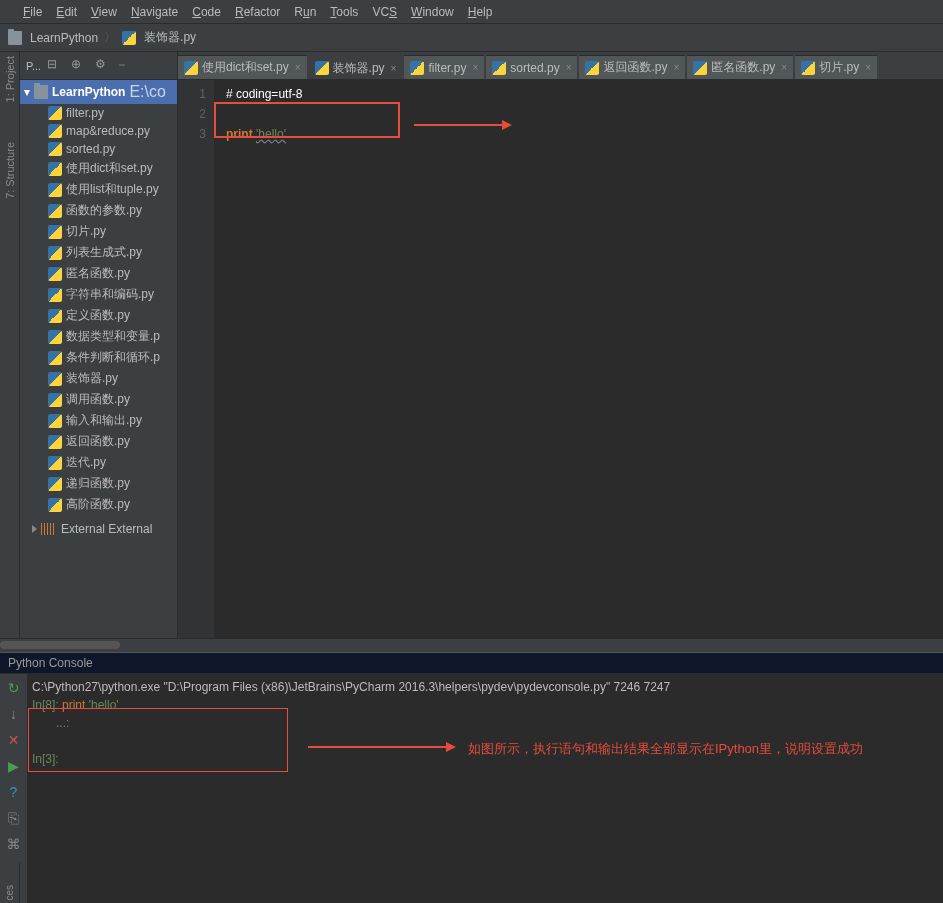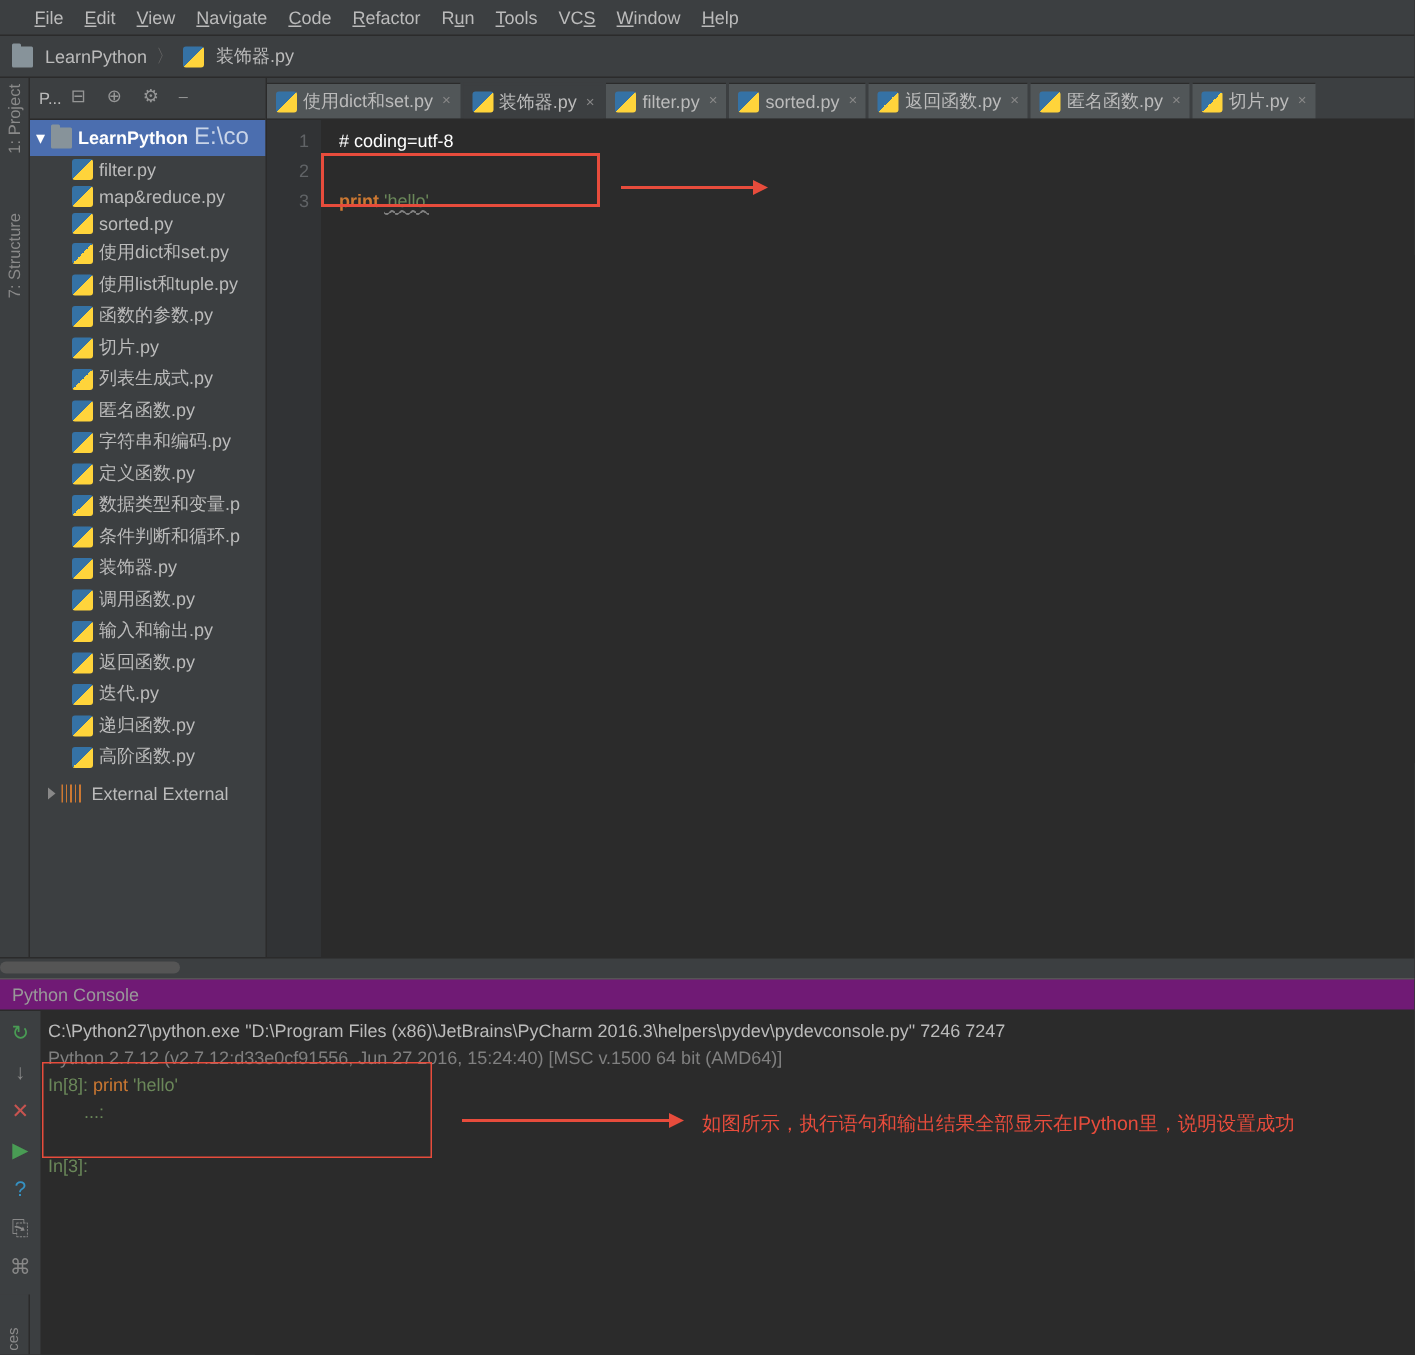--- a/index.html
+++ b/index.html
@@ -36,21 +36,21 @@
 .code .cmt{color:#ffffff;}
 .code .kw{color:#cc7832;font-weight:bold;}
 .code .str{color:#6a8759;}
 .code .wavy{text-decoration:underline wavy #808080;}
 .highlight-box{position:absolute;border:2px solid #e74c3c;left:0;top:22px;width:186px;height:36px;pointer-events:none;}
 .anno1{position:absolute;left:300px;top:28px;color:#e74c3c;font-size:13px;white-space:nowrap;}
 .arrow1{position:absolute;left:200px;top:44px;width:90px;height:2px;background:#e74c3c;}
 .arrow1::after{content:"";position:absolute;right:-8px;top:-4px;border-left:10px solid #e74c3c;border-top:5px solid transparent;border-bottom:5px solid transparent;}
 .hscroll{height:14px;background:#3c3f41;border-top:1px solid #2b2b2b;position:relative;}
 .hscroll .thumb{position:absolute;left:0;top:2px;width:120px;height:8px;background:#555;border-radius:4px;}
-.console-title{height:22px;background:#701a75;color:#999;padding:3px 8px;border-top:1px solid #555;border-bottom:1px solid #2b2b2b;}
+.console-title{height:22px;background:#0f172a;color:#999;padding:3px 8px;border-top:1px solid #555;border-bottom:1px solid #2b2b2b;}
 .console{display:flex;height:230px;background:#2b2b2b;}
 .console-gutter{width:28px;background:#3c3f41;display:flex;flex-direction:column;align-items:center;padding-top:6px;gap:10px;border-right:1px solid #2b2b2b;}
 .cg-btn{width:16px;height:16px;font-size:14px;text-align:center;line-height:16px;}
 .console-body{flex:1;padding:4px 0 0 4px;font-family:Consolas,monospace;font-size:13px;line-height:18px;color:#bbb;position:relative;overflow:hidden;}
 .console-body .path-line{color:#bbb;white-space:nowrap;}
 .console-body .ver{color:#808080;}
 .console-body .prompt{color:#6a8759;}
 .console-body .kw{color:#cc7832;}
 .console-body .str{color:#6a8759;}
 .console-box{position:absolute;border:1px solid #e74c3c;left:0;top:34px;width:260px;height:64px;pointer-events:none;}
@@ -266,21 +266,20 @@
     <div class="cg-btn" style="color:#c75450">✕</div>
     <div class="cg-btn" style="color:#499c54">▶</div>
     <div class="cg-btn" style="color:#3592c4">?</div>
     <div class="cg-btn" style="color:#888">⎘</div>
     <div class="cg-btn" style="color:#888">⌘</div>
     <div class="cg-btn" style="color:#499c54">✱</div>
     <div class="cg-btn" style="color:#499c54">＋</div>
   </div>
   <div class="console-body">
     <div class="path-line">C:\Python27\python.exe "D:\Program Files (x86)\JetBrains\PyCharm 2016.3\helpers\pydev\pydevconsole.py" 7246 7247</div>
-    <div class="ver">Python 2.7.12 (v2.7.12:d33e0cf91556, Jun 27 2016, 15:24:40) [MSC v.1500 64 bit (AMD64)]</div>
     <div>
       <span class="prompt">In[8]:</span>
       <span> </span>
       <span class="kw">print</span>
       <span> </span>
       <span class="str">'hello'</span>
     </div>
     <div><span class="prompt" style="margin-left:24px">...:</span></div>
     <div>&nbsp;</div>
     <div><span class="prompt">In[3]:</span></div>

